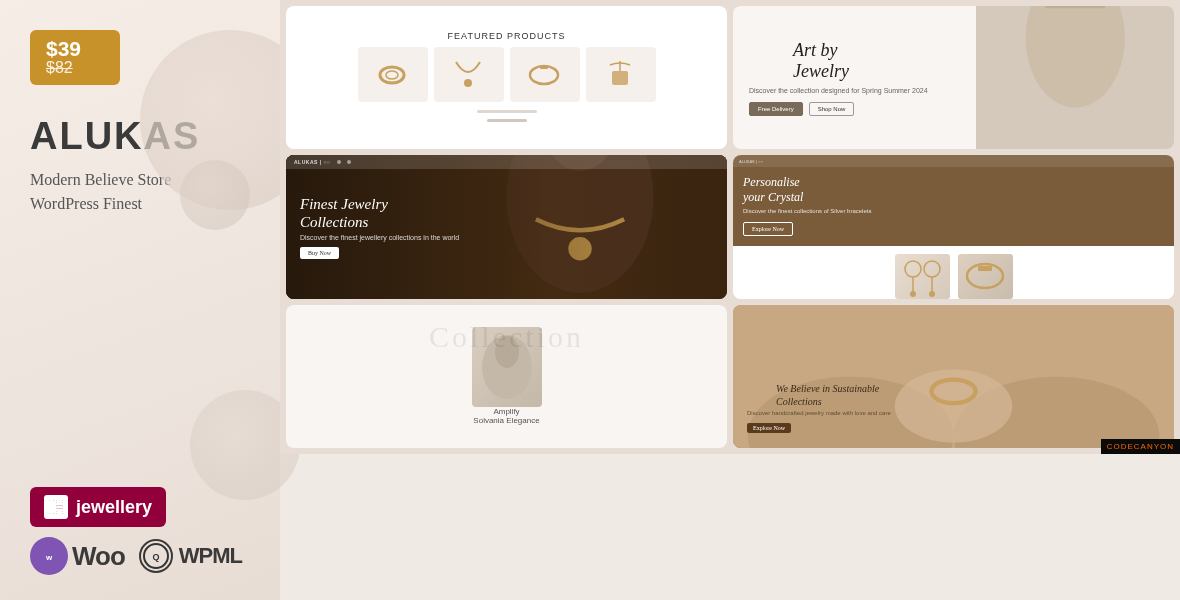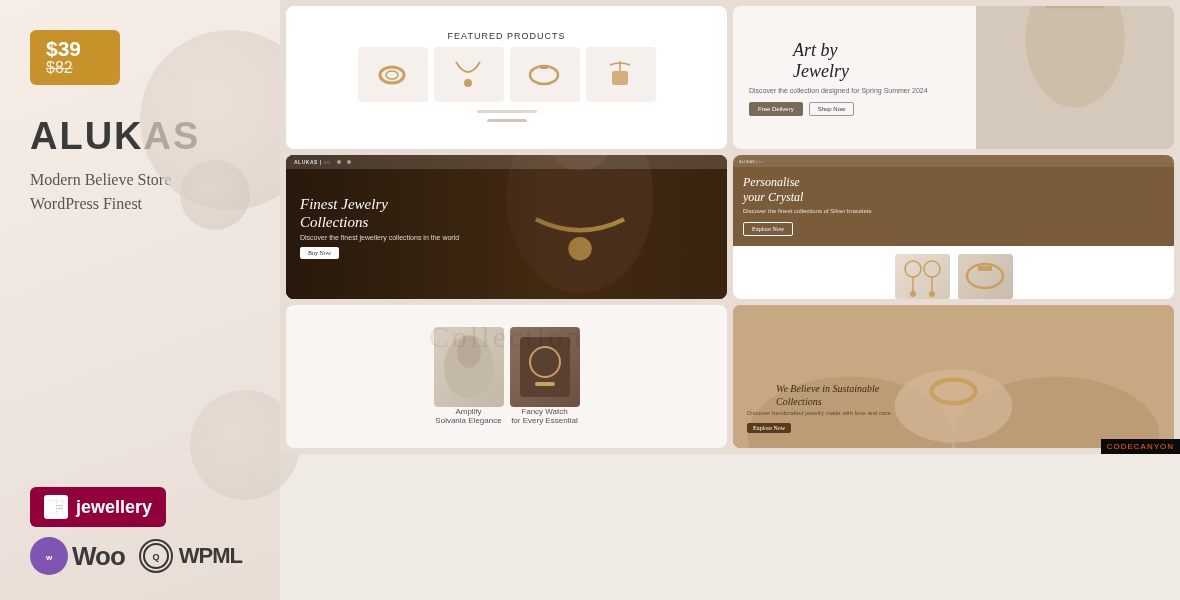--- a/index.html
+++ b/index.html
@@ -749,33 +749,20 @@
           <svg width="70" height="80" viewBox="0 0 70 80">
             <ellipse cx="35" cy="40" rx="25" ry="32" fill="#c4b9a8"></ellipse>
             <ellipse cx="35" cy="25" rx="12" ry="16" fill="#b8aa98"></ellipse>
           </svg>
         </div>
         <div class="collection-caption">
           <span>Amplify</span><br>
           <span>Solvania Elegance</span>
         </div>
       </div>
-      <div style="display:flex;flex-direction:column;align-items:center;">
-        <div class="collection-img dark">
-          <svg width="70" height="80" viewBox="0 0 70 80">
-            <rect x="10" y="10" width="50" height="60" rx="4" fill="#5a4030"></rect>
-            <circle cx="35" cy="35" r="15" fill="none" stroke="#c8a060" stroke-width="2"></circle>
-            <rect x="25" y="55" width="20" height="4" rx="2" fill="#c8a060"></rect>
-          </svg>
-        </div>
-        <div class="collection-caption">
-          <span>Fancy Watch</span><br>
-          <span>for Every Essential</span>
-        </div>
-      </div>
     </div>
   </div>
 
   <div class="preview-card card-sustainable">
     <div class="sustainable-hands">
       <svg width="100%" height="100%" viewBox="0 0 300 180" preserveAspectRatio="xMidYMid slice">
         <rect width="300" height="180" fill="#c8a882"></rect>
 
         <ellipse cx="80" cy="130" rx="70" ry="40" fill="#b89870" opacity="0.8"></ellipse>
         <ellipse cx="220" cy="130" rx="70" ry="40" fill="#b89870" opacity="0.8"></ellipse>

